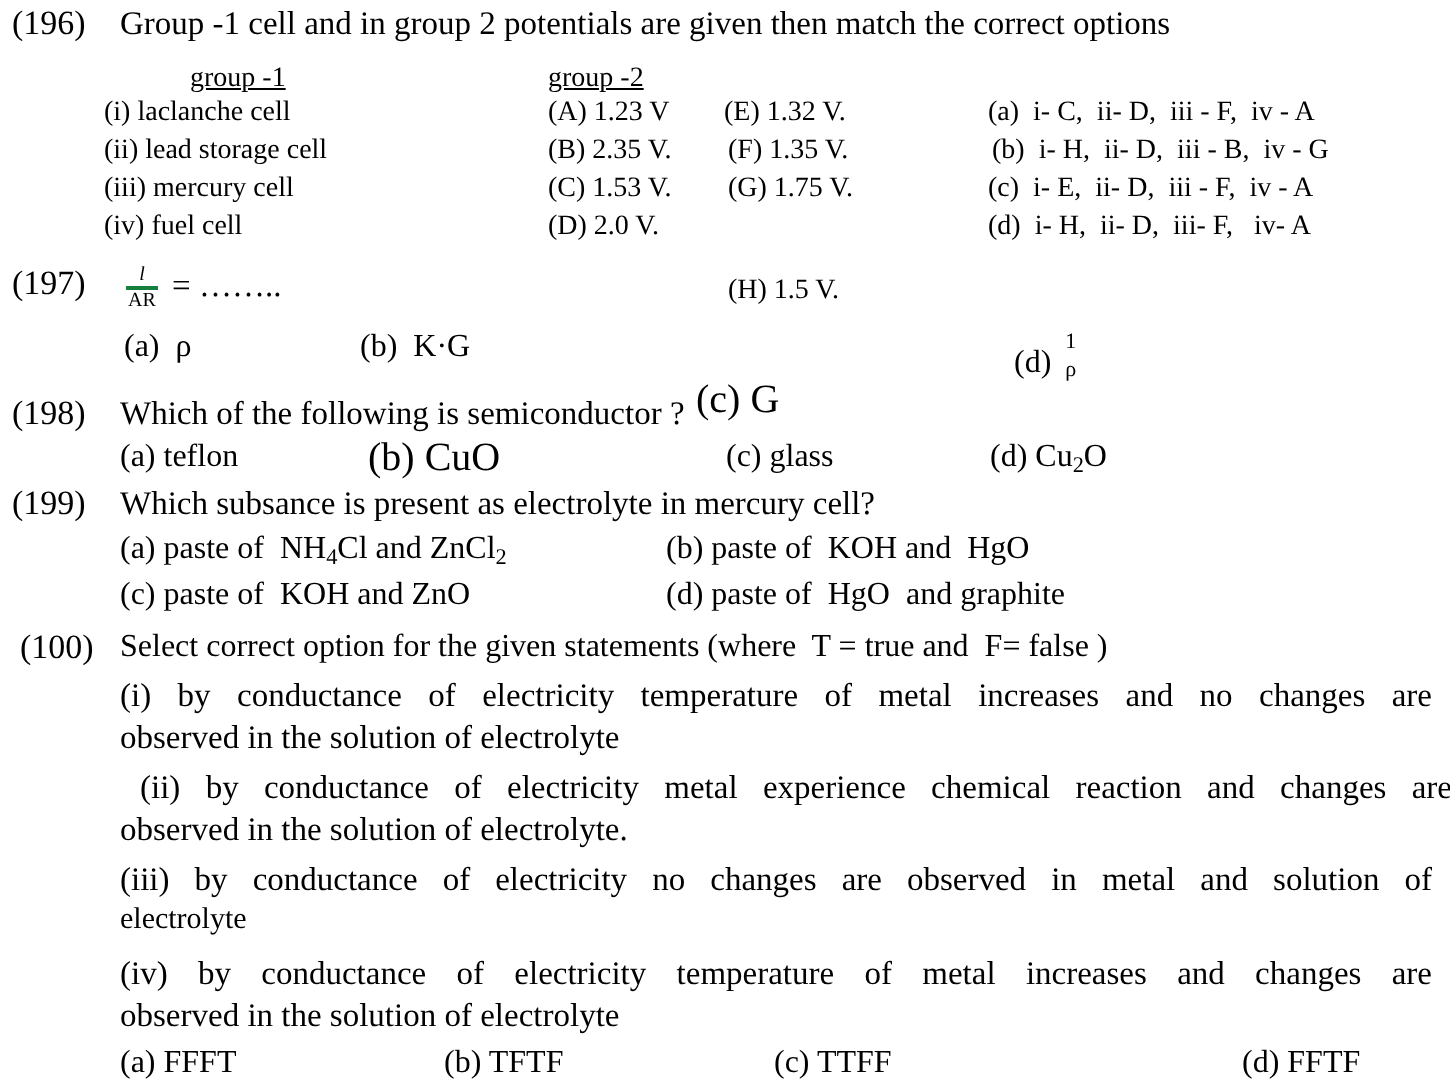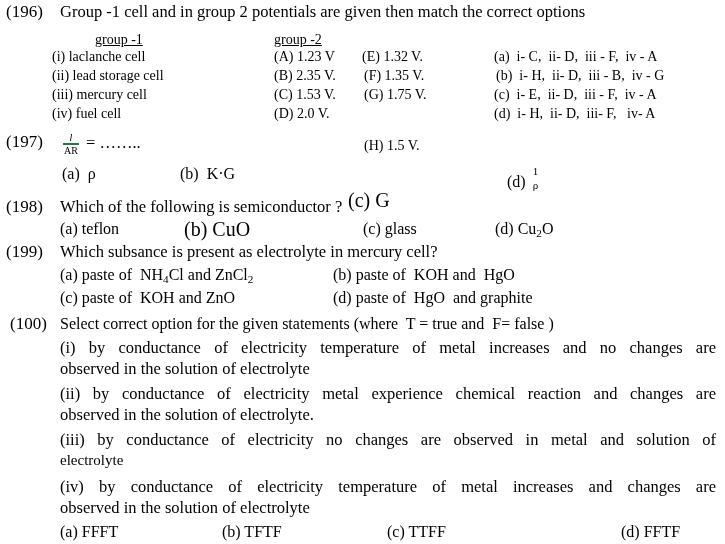--- a/index.html
+++ b/index.html
@@ -99,21 +99,21 @@
 
 <div>
   <span class="abs qn" style="left:10px; top:314px;">(100)</span>
   <span class="abs q" style="left:60px; top:314px; font-size:16px; white-space:pre;">Select correct option for the given statements (where  T = true and  F= false )</span>
 
   <div>
     <div class="just just-full" style="top:337px;">(i) by conductance of electricity temperature of metal increases and no changes are</div>
     <div class="abs" style="left:60px; top:359px; font-size:16.5px;">observed in the solution of electrolyte</div>
   </div>
   <div>
-    <div class="just just-full" style="top:383px;">(ii) by conductance of electricity  metal experience chemical reaction and changes are</div>
+    <div class="just just-full" style="top:383px;margin-left:10px;">(ii) by conductance of electricity  metal experience chemical reaction and changes are</div>
     <div class="abs" style="left:60px; top:405px; font-size:16.5px;">observed in the solution of electrolyte.</div>
   </div>
   <div>
     <div class="just just-full" style="top:429px;">(iii) by conductance of electricity  no changes are observed in metal and solution of</div>
     <div class="abs" style="left:60px; top:452px; font-size:15px;">electrolyte</div>
   </div>
   <div>
     <div class="just just-full" style="top:476px;">(iv) by conductance of electricity temperature of metal increases and  changes are</div>
     <div class="abs" style="left:60px; top:498px; font-size:16.5px;">observed in the solution of electrolyte</div>
   </div>

